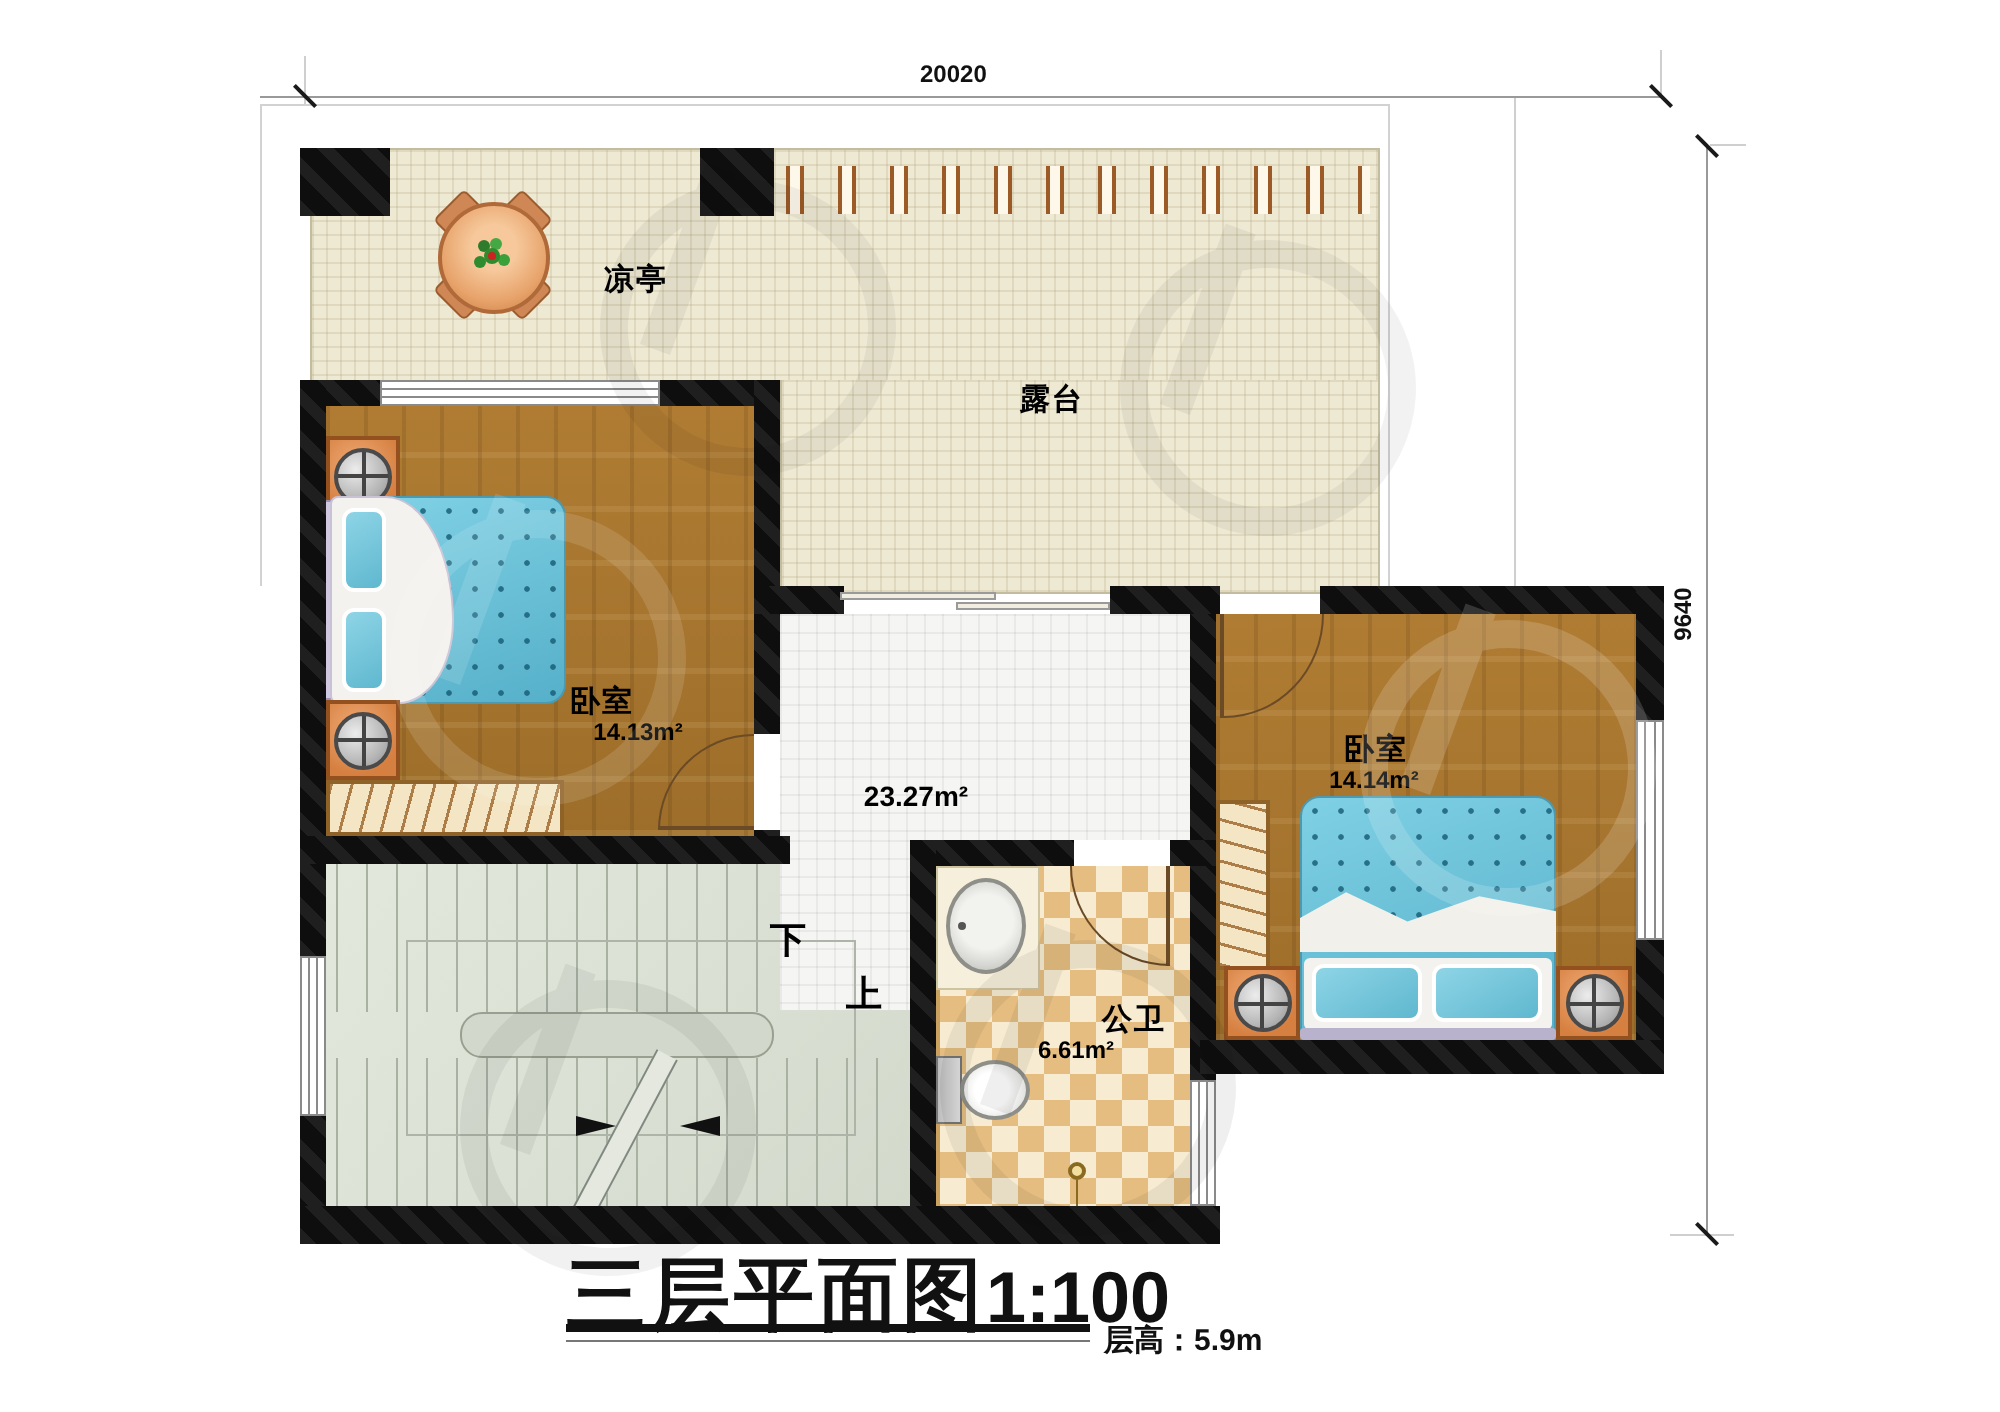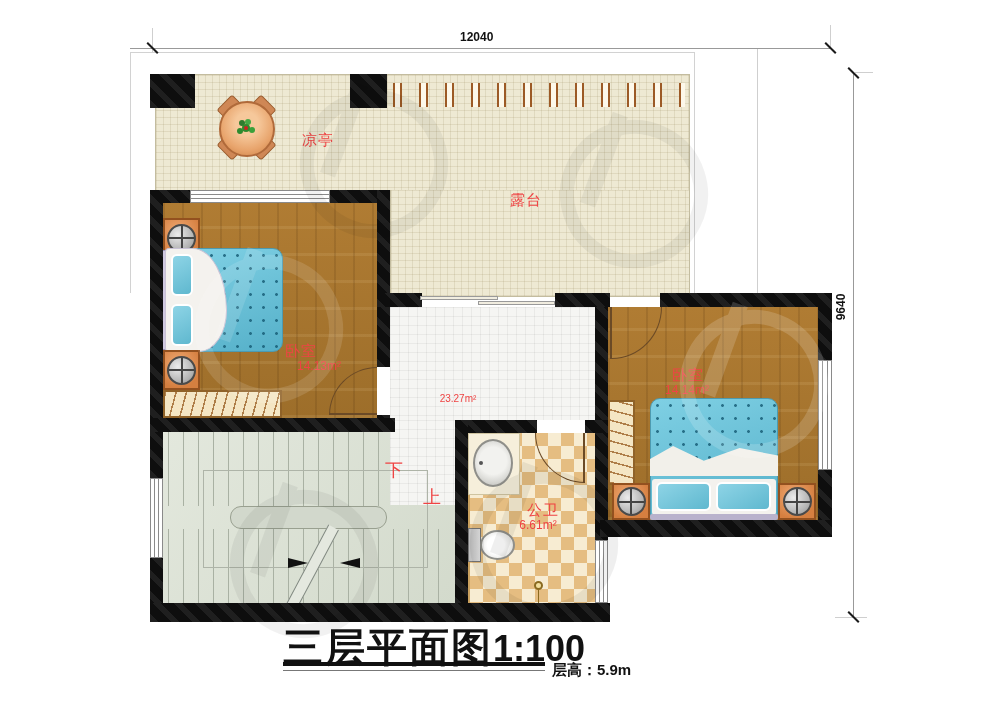--- a/index.html
+++ b/index.html
@@ -32,21 +32,21 @@
      repeating-linear-gradient(45deg,rgba(255,255,255,.07) 0 6px,transparent 6px 15px),var(--wall);}
   .win{background:#fff;border:1px solid #8a8a8a;box-sizing:border-box;}
   .win.h{background-image:linear-gradient(#8a8a8a,#8a8a8a),linear-gradient(#8a8a8a,#8a8a8a);
      background-repeat:no-repeat;background-size:100% 1px;background-position:0 30%,0 70%;background-color:#fff;}
   .win.v{background-image:linear-gradient(#8a8a8a,#8a8a8a),linear-gradient(#8a8a8a,#8a8a8a);
      background-repeat:no-repeat;background-size:1px 100%;background-position:30% 0,70% 0;background-color:#fff;}
   .arc{border:0 solid #6b4a26;box-sizing:border-box;}
   .leaf{background:#6b4a26;}
   .slide{background:#f1ede0;border:1px solid #9a9a9a;box-sizing:border-box;}
   
-  .lbl{position:absolute;transform:translate(-50%,-50%);color:#ef4444;font-weight:normal;white-space:nowrap;text-align:center;}
+  .lbl{position:absolute;transform:translate(-50%,-50%);color:#000000;font-weight:bold;white-space:nowrap;text-align:center;}
   .room-name{font-size:15px;letter-spacing:1px;}
   .room-area{font-size:12px;}
   .updown{font-size:18px;}
   
   .stand{background:radial-gradient(circle at 40% 35%,#f0aa74,#d57f40 75%);border:2px solid #93511f;
      box-sizing:border-box;display:flex;align-items:center;justify-content:center;}
   .lamp{width:25px;height:25px;border-radius:50%;border:2px solid #4a4a4a;
      background:
        linear-gradient(#444,#444) 50% 0/2px 100% no-repeat,
        linear-gradient(90deg,#444,#444) 0 50%/100% 2px no-repeat,
@@ -193,34 +193,34 @@
   <div class="abs leaf" style="left:329px;top:413px;width:48px;height:2px;"></div>
   <div class="abs arc" style="left:612px;top:307px;width:50px;height:52px;border-right-width:1.5px;border-bottom-width:1.5px;border-bottom-right-radius:100%;"></div>
   <div class="abs leaf" style="left:610px;top:307px;width:2px;height:52px;"></div>
   <div class="abs arc" style="left:535px;top:433px;width:50px;height:50px;border-left-width:1.5px;border-bottom-width:1.5px;border-bottom-left-radius:100%;"></div>
   <div class="abs leaf" style="left:583px;top:433px;width:2px;height:50px;"></div>
 
   <div class="lbl room-name" style="left:318px;top:140px;">凉亭</div>
   <div class="lbl room-name" style="left:526px;top:200px;">露台</div>
   <div class="lbl room-name" style="left:301px;top:351px;">卧室</div>
   <div class="lbl room-area" style="left:319px;top:366px;">14.13m²</div>
-  <div class="lbl room-area" style="left:458px;top:398px;font-size:10px;">23.27m²</div>
+  <div class="lbl room-area" style="left:458px;top:398px;font-size:14px;">23.27m²</div>
   <div class="lbl room-name" style="left:688px;top:375px;">卧室</div>
   <div class="lbl room-area" style="left:687px;top:390px;">14.14m²</div>
-  <div class="lbl room-name" style="left:543px;top:510px;">公卫</div>
+  <div class="lbl room-name" style="left:567px;top:510px;">公卫</div>
   <div class="lbl room-area" style="left:538px;top:525px;">6.61m²</div>
   <div class="lbl updown" style="left:394px;top:470px;">下</div>
   <div class="lbl updown" style="left:432px;top:497px;">上</div>
 
   <div class="abs ext" style="left:152px;top:28px;width:1px;height:24px;"></div>
   <div class="abs ext" style="left:830px;top:25px;width:1px;height:23px;"></div>
   <div class="abs dline" style="left:130px;top:48px;width:700px;height:1px;"></div>
   <div class="abs tick" style="left:145px;top:47px;width:15px;height:2px;"></div>
   <div class="abs tick" style="left:823px;top:47px;width:15px;height:2px;"></div>
-  <div class="dimtxt" style="left:460px;top:30px;">12040</div>
+  <div class="dimtxt" style="left:460px;top:30px;">20020</div>
   <div class="abs ext" style="left:855px;top:72px;width:18px;height:1px;"></div>
   <div class="abs ext" style="left:835px;top:617px;width:32px;height:1px;"></div>
   <div class="abs dline" style="left:853px;top:73px;width:1px;height:545px;"></div>
   <div class="abs tick" style="left:846px;top:72px;width:15px;height:2px;"></div>
   <div class="abs tick" style="left:846px;top:616px;width:15px;height:2px;"></div>
   <div class="dimtxt" style="left:828px;top:300px;transform:rotate(-90deg);transform-origin:center;">9640</div>
 
   <div class="wm" style="left:300px;top:90px;color:#000;opacity:.05;"></div>
   <div class="wm" style="left:560px;top:120px;color:#000;opacity:.05;"></div>
   <div class="wm" style="left:680px;top:310px;color:#fff;opacity:.16;"></div>

